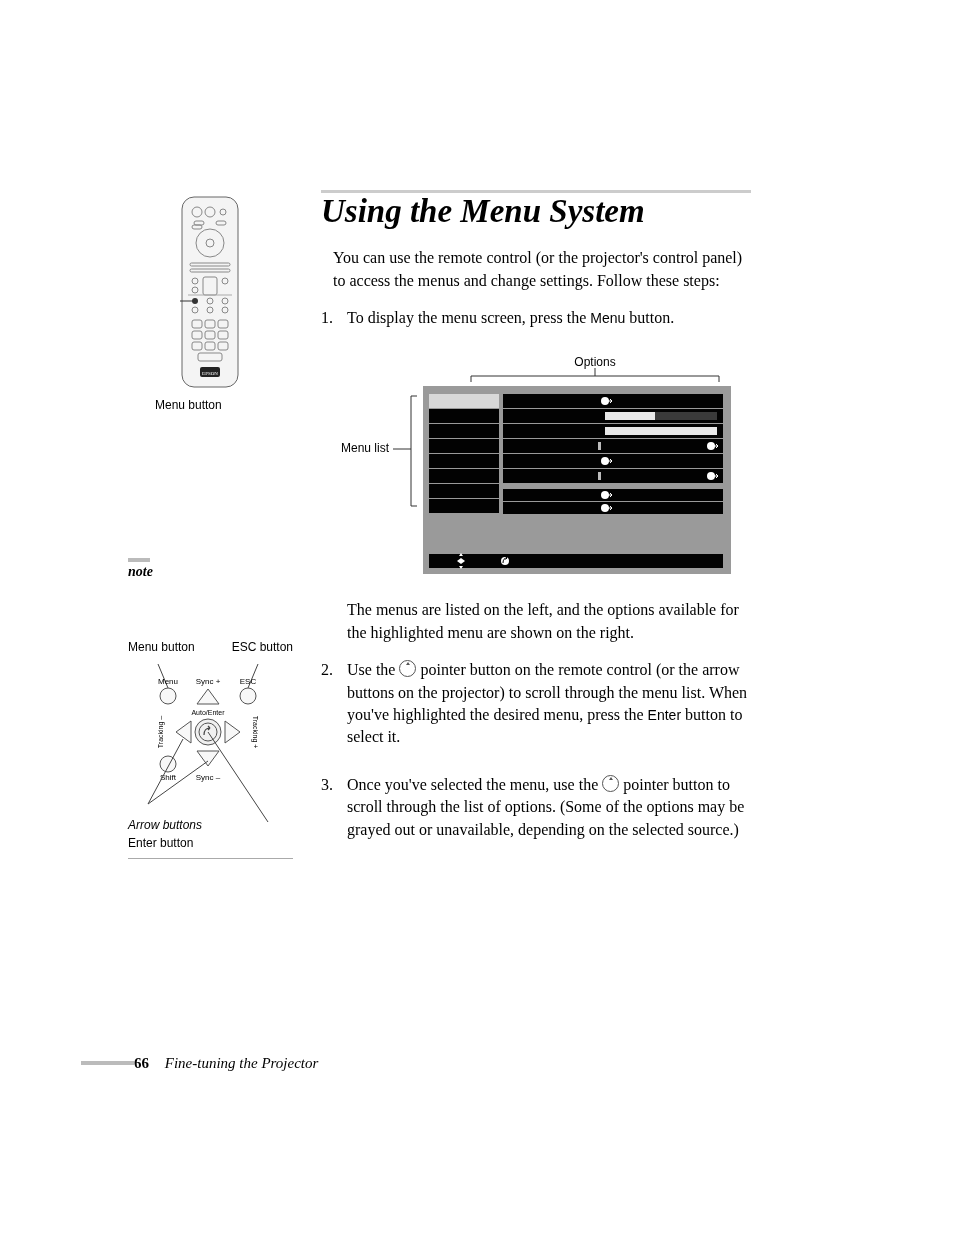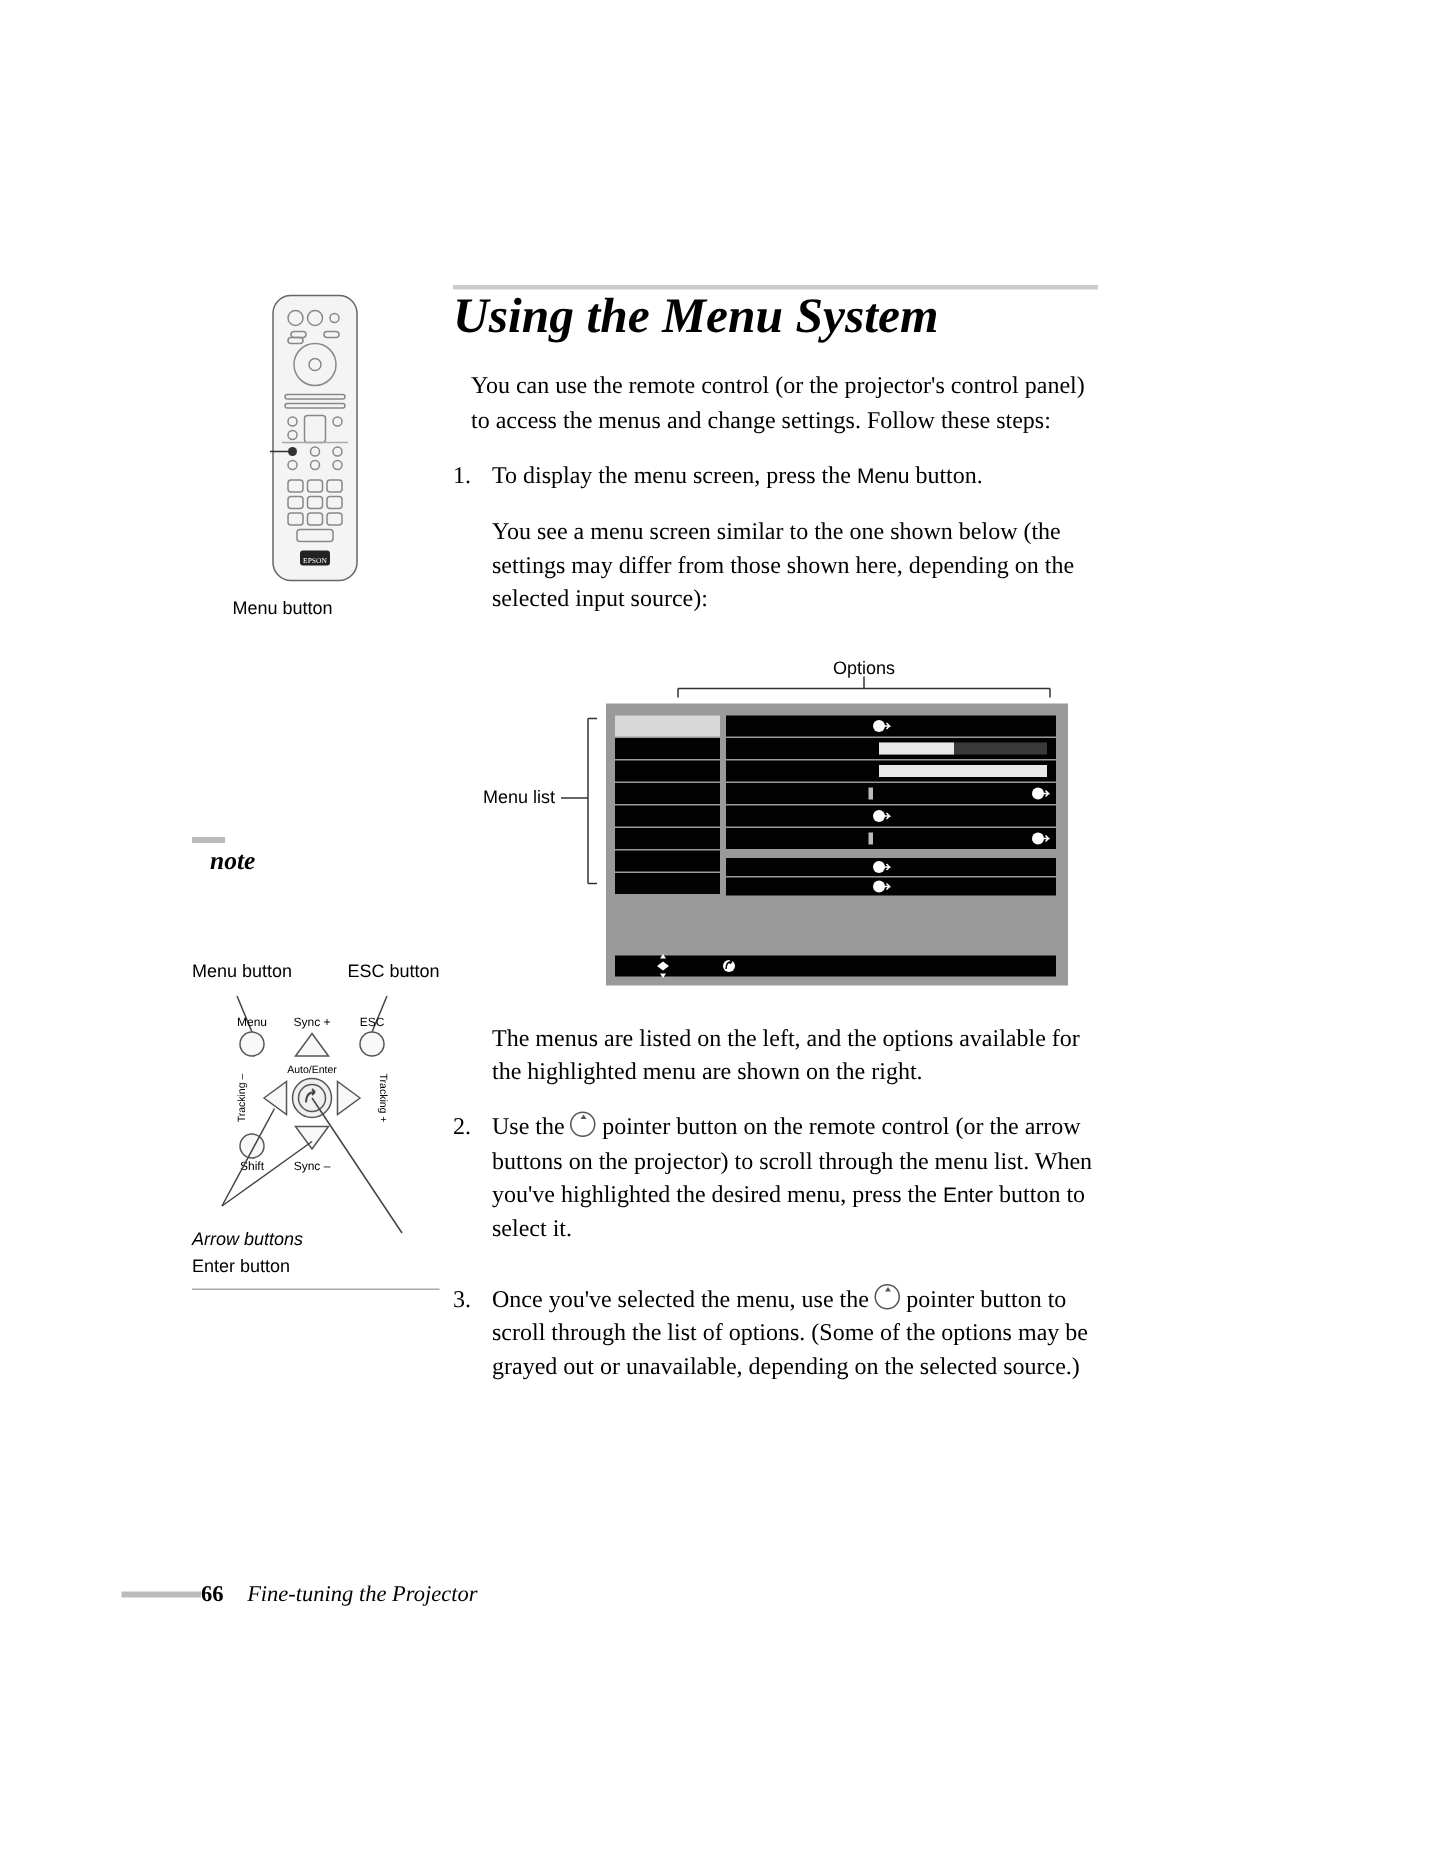--- a/index.html
+++ b/index.html
@@ -13,21 +13,21 @@
     position: relative;
   }
   .page {
     position: absolute;
     left: 0; top: 0;
     width: 954px;
     height: 1235px;
   }
   .main {
     position: absolute;
-    left: 302px;
+    left: 321px;
     top: 190px;
     width: 430px;
   }
   .heading-wrap {
     border-top: 3px solid #ccc;
     padding-top: 0;
   }
   .heading {
     font-style: italic;
     font-size: 33px;
@@ -108,24 +108,23 @@
   }
   .note-rule {
     width: 22px;
     height: 4px;
     background: #bbb;
     margin-bottom: 2px;
   }
   .note-heading {
     font-weight: bold;
     font-style: italic;
-    font-size: 17px;
+    font-size: 14px;
     font-family: Garamond, Georgia, serif;
     margin-bottom: 3px;
-    margin-left: 12px;
   }
   .note-text {
     font-style: italic;
     font-size: 14px;
     font-family: Garamond, Georgia, serif;
     line-height: 1.3;
   }
   
   .panel-diagram {
     position: absolute;
@@ -305,21 +304,20 @@
       <h1 class="heading">Using the Menu System</h1>
     </div>
     <p class="body-text">You can use the remote control (or the projector's control panel) to access the menus and change settings. Follow these steps:</p>
 
     <div class="step">
       <div class="step-num">1.</div>
       <div class="step-body">
         <p>
           <span>To display the menu screen, press the </span><span class="ui-word">Menu</span><span> button.</span>
         </p>
-        <p>You see a menu screen similar to the one shown below (the settings may differ from those shown here, depending on the selected input source):</p>
       </div>
     </div>
 
     <div class="menu-figure">
       <svg width="412" height="225" viewBox="0 0 412 225">
 
         <text x="262" y="12" text-anchor="middle" class="fig-label" font-size="12" font-family="Arial">Options</text>
         <line x1="138" y1="22" x2="386" y2="22" stroke="#333"></line>
         <line x1="138" y1="22" x2="138" y2="28" stroke="#333"></line>
         <line x1="386" y1="22" x2="386" y2="28" stroke="#333"></line>

